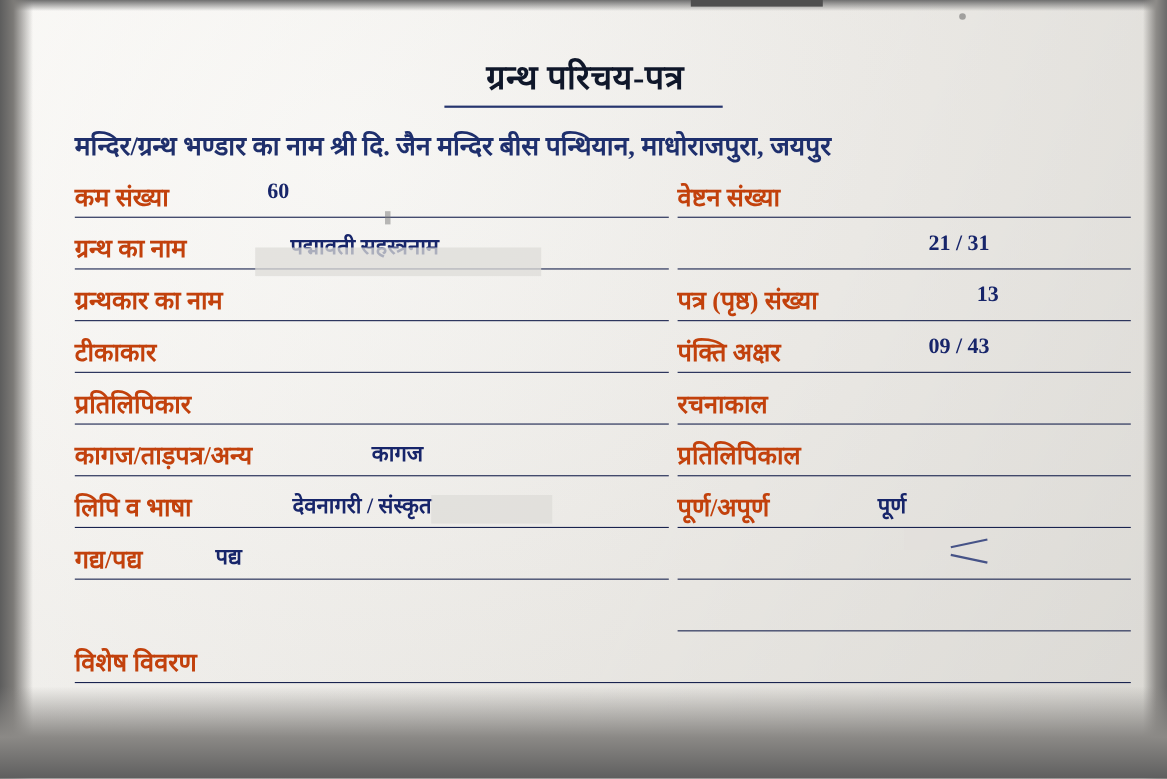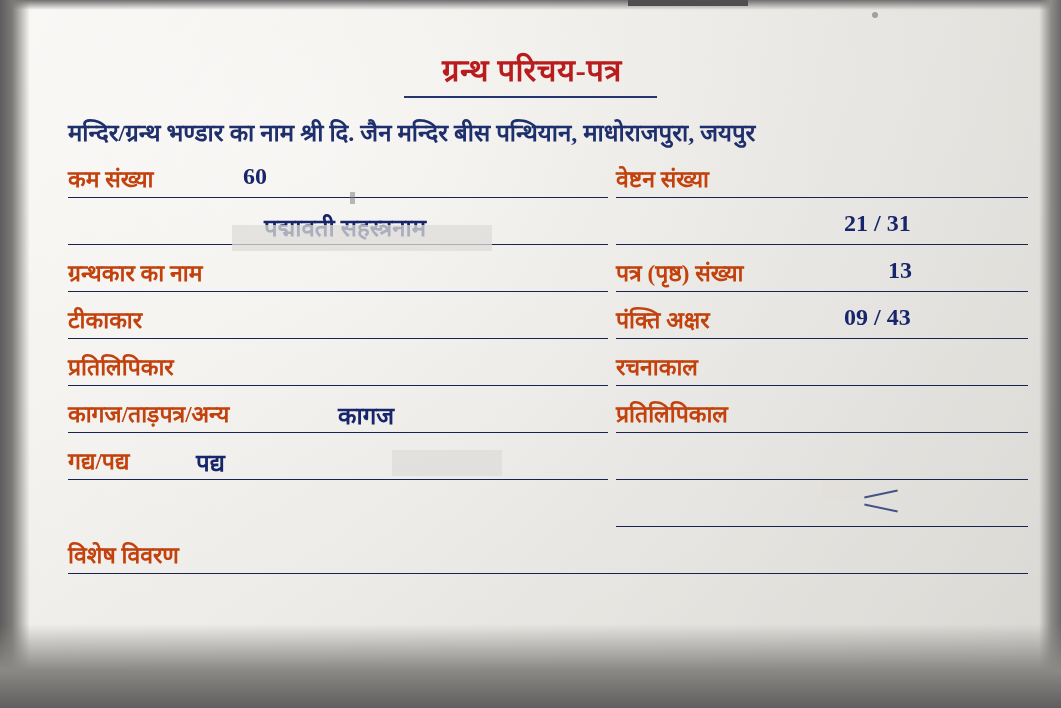--- a/index.html
+++ b/index.html
@@ -74,21 +74,21 @@
   }
 
   .title {
     position: absolute;
     left: 0; top: 38px;
     width: 1000px;
     text-align: center;
     font-family: "Liberation Serif", serif;
     font-size: 31px;
     font-weight: 700;
-    color: #b91c1c;
+    color: #0f172a;
     letter-spacing: 0.5px;
   }
   .title-underline {
     position: absolute;
     left: 372px; top: 86px;
     width: 253px; height: 2px;
     background: #26356e;
   }
 
   .temple-line {
@@ -131,21 +131,21 @@
     font-family: "Liberation Serif", serif;
     font-size: 23px;
     font-weight: 700;
     color: #c2410c;
     white-space: nowrap;
   }
   .value {
     position: absolute;
     top: 3px;
     font-family: "Liberation Serif", serif;
-    font-size: 24px;
+    font-size: 20px;
     font-weight: 700;
     color: #17256a;
     white-space: nowrap;
   }
   .rule {
     position: absolute;
     left: 0;
     bottom: 9px;
     height: 1.5px;
     background: #19234f;
@@ -198,20 +198,21 @@
         </div>
         <div class="cell right">
           <span class="label">वेष्टन संख्या</span>
           <span class="value" style="left:260px"></span>
           <div class="rule rgt"></div>
         </div>
       </div>
 
       <div class="row">
         <div class="cell left">
+          <span class="label">ग्रन्थ का नाम</span>
           <span class="value" style="left:196px">पद्मावती सहस्त्रनाम</span>
           <div class="rule lft"></div>
         </div>
         <div class="cell right">
           <span class="value" style="left:228px">21 / 31</span>
           <div class="rule rgt"></div>
         </div>
       </div>
 
       <div class="row">
@@ -259,20 +260,32 @@
           <span class="value" style="left:270px">कागज</span>
           <div class="rule lft"></div>
         </div>
         <div class="cell right">
           <span class="label">प्रतिलिपिकाल</span>
           <span class="value" style="left:200px"></span>
           <div class="rule rgt"></div>
         </div>
       </div>
 
+      <div class="row">
+        <div class="cell left">
+          <span class="label">लिपि व भाषा</span>
+          <span class="value" style="left:198px">देवनागरी / संस्कृत</span>
+          <div class="rule lft"></div>
+        </div>
+        <div class="cell right">
+          <span class="label">पूर्ण/अपूर्ण</span>
+          <span class="value" style="left:182px">पूर्ण</span>
+          <div class="rule rgt"></div>
+        </div>
+      </div>
 
       <div class="row">
         <div class="cell left">
           <span class="label">गद्य/पद्य</span>
           <span class="value" style="left:128px">पद्य</span>
           <div class="rule lft"></div>
         </div>
         <div class="cell right">
           <span class="value" style="left:390px"></span>
           <div class="rule rgt"></div>

